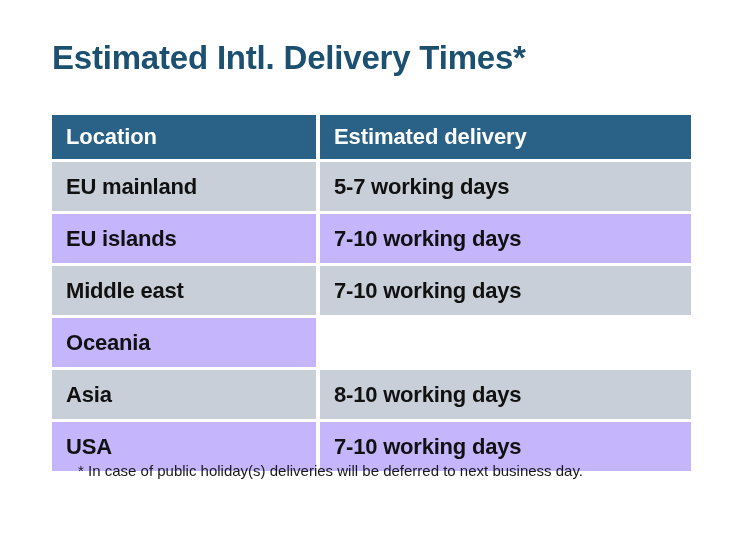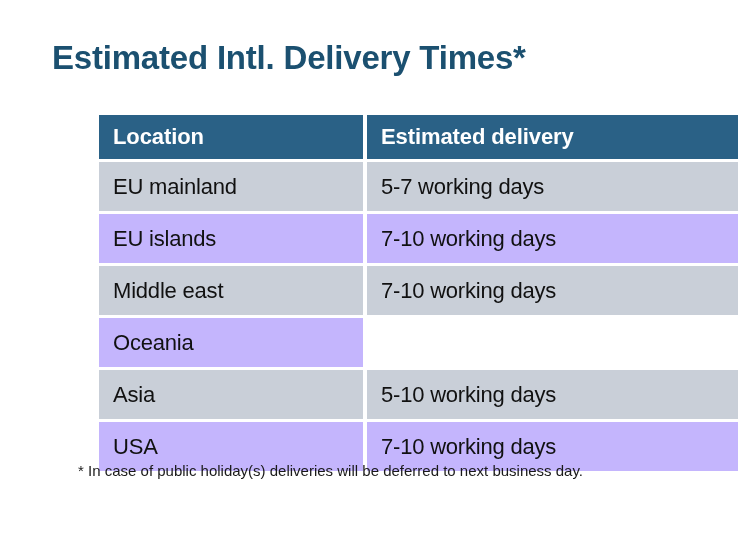--- a/index.html
+++ b/index.html
@@ -38,21 +38,20 @@
     position: absolute;
     left: 52px;
     top: 115px;
     width: 639px;
   }
 
   .row {
     display: flex;
     width: 100%;
     margin-bottom: 3px;
-    margin-left: 47px;
   }
   .row:last-child { margin-bottom: 0; }
 
   .cell {
     box-sizing: border-box;
     display: flex;
     align-items: center;
     height: 44px;
     padding: 0 10px 0 14px;
     overflow: hidden;
@@ -68,21 +67,21 @@
     color: #ffffff;
     font-size: 22px;
     font-weight: 700;
     height: 44px;
     letter-spacing: -0.1px;
   }
 
   .data-row .cell {
     color: #111111;
     font-size: 22px;
-    font-weight: 400;
+    font-weight: 700;
     height: 49px;
     letter-spacing: -0.2px;
   }
 
   .data-row.shade-dark .cell  { background: #c9cfd8; }
   .data-row.shade-light .cell { background: #c4b5fd; }
 
   .footnote {
     position: absolute;
     left: 78px;
@@ -128,21 +127,21 @@
     </div>
 
     <div class="row data-row shade-light">
       <div class="cell col-location">Oceania</div>
       <div class="col-spacer"></div>
     </div>
 
     <div class="row data-row shade-dark">
       <div class="cell col-location">Asia</div>
       <div class="col-spacer"></div>
-      <div class="cell col-delivery">5-10 working days</div>
+      <div class="cell col-delivery">8-10 working days</div>
     </div>
 
     <div class="row data-row shade-light">
       <div class="cell col-location">USA</div>
       <div class="col-spacer"></div>
       <div class="cell col-delivery">7-10 working days</div>
     </div>
 
   </div>
 

